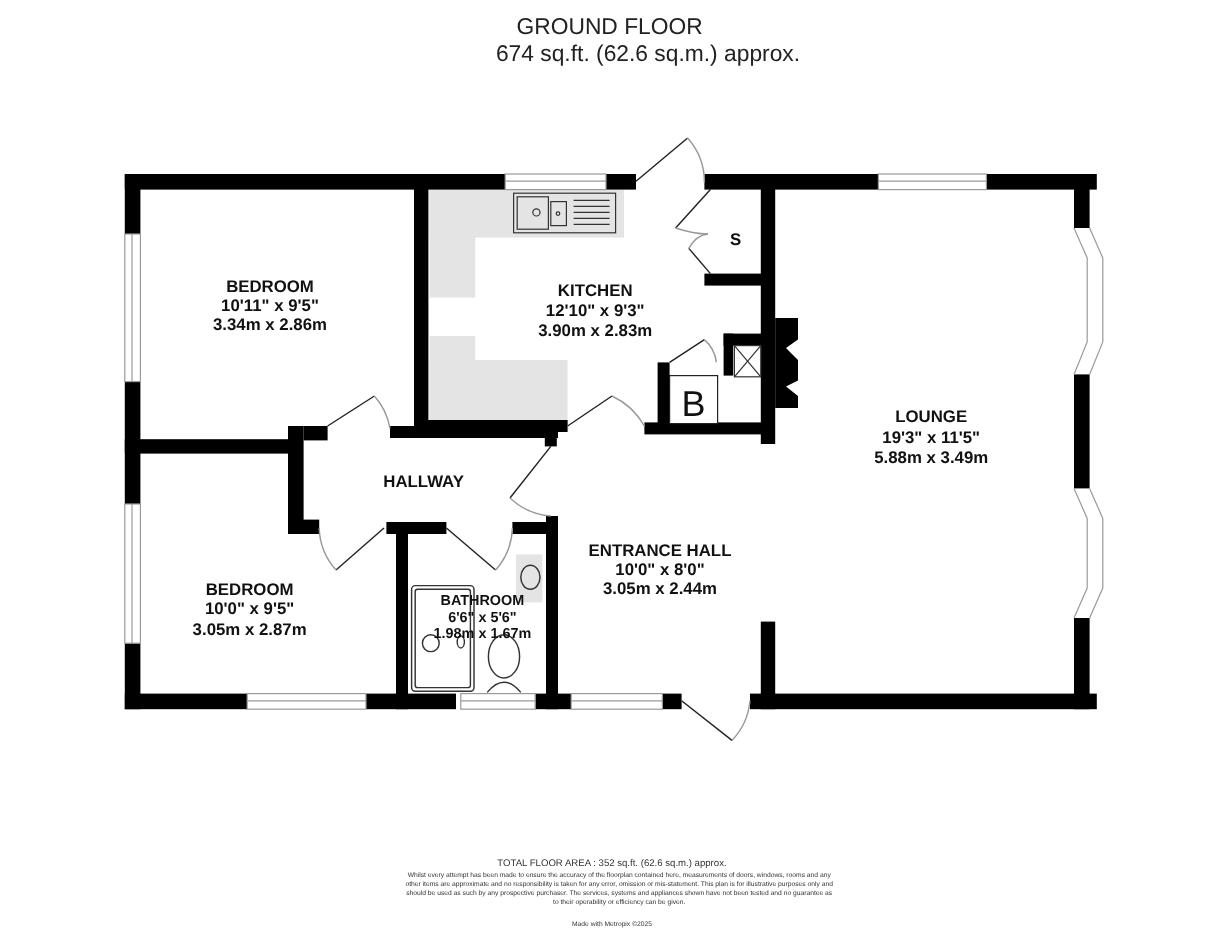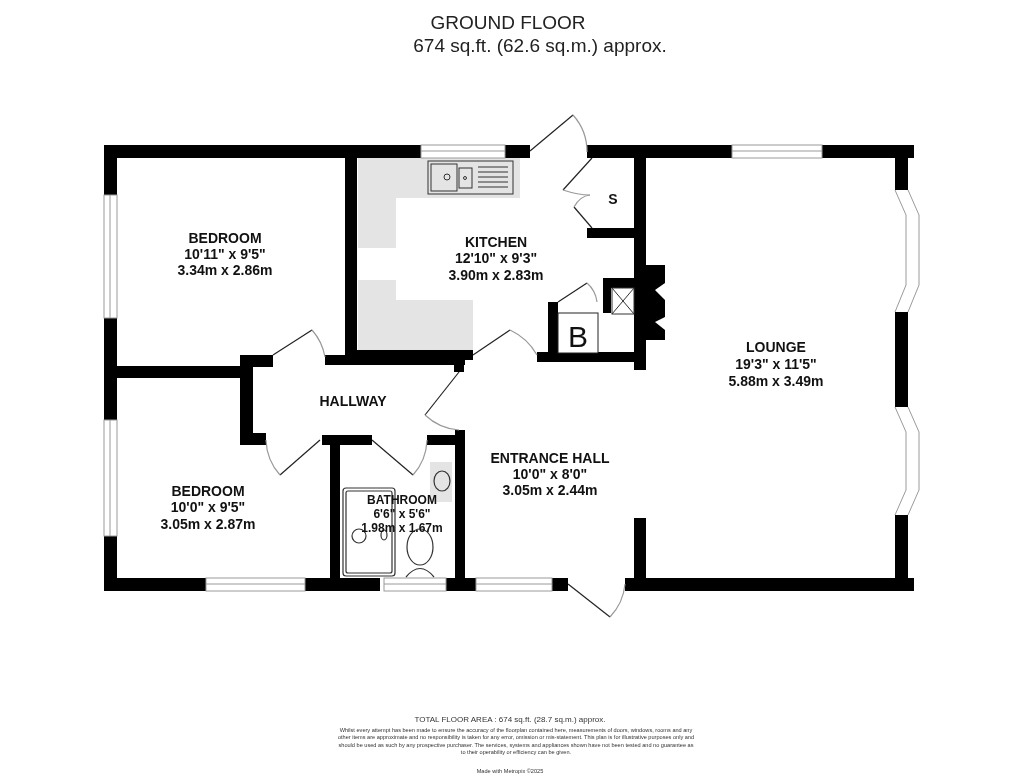--- a/index.html
+++ b/index.html
@@ -203,15 +203,15 @@
     <text class="room-label" x="208" y="512">10'0"  x 9'5"</text>
     <text class="room-label" x="208" y="529">3.05m  x 2.87m</text>
   </g>
   <g>
     <text class="room-label" x="402" y="504" font-size="12" style="font-size:12px">BATHROOM</text>
     <text class="room-label" x="402" y="518" style="font-size:12px">6'6"  x 5'6"</text>
     <text class="room-label" x="402" y="532" style="font-size:12px">1.98m  x 1.67m</text>
   </g>
 </svg>
 
-<div class="footer footer-total">TOTAL FLOOR AREA : 674 sq.ft. (28.7 sq.m.) approx.</div>
+<div class="footer footer-total">TOTAL FLOOR AREA : 352 sq.ft. (62.6 sq.m.) approx.</div>
 <div class="footer footer-disc">Whilst every attempt has been made to ensure the accuracy of the floorplan contained here, measurements of doors, windows, rooms and any other items are approximate and no responsibility is taken for any error, omission or mis-statement. This plan is for illustrative purposes only and should be used as such by any prospective purchaser. The services, systems and appliances shown have not been tested and no guarantee as to their operability or efficiency can be given.</div>
 <div class="footer footer-made">Made with Metropix ©2025</div>
 
 </body></html>

